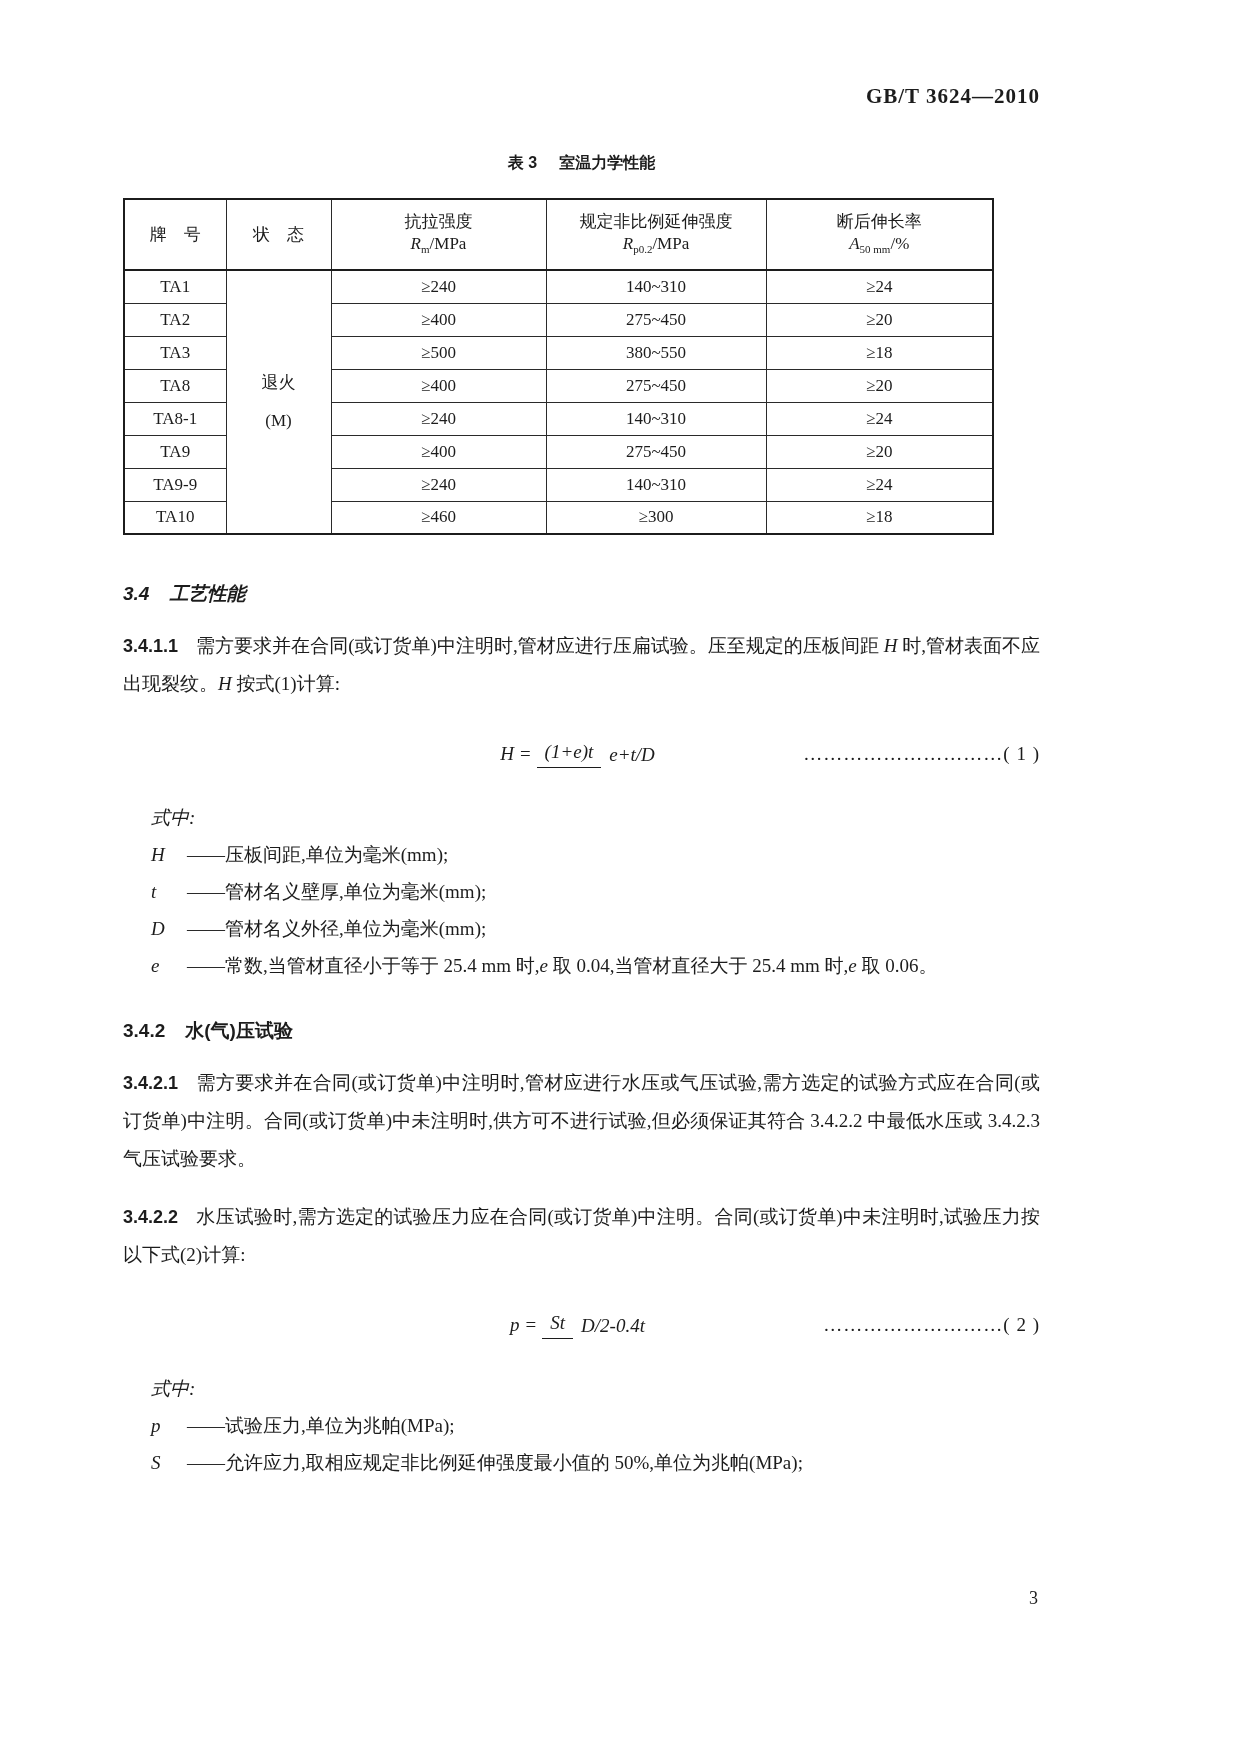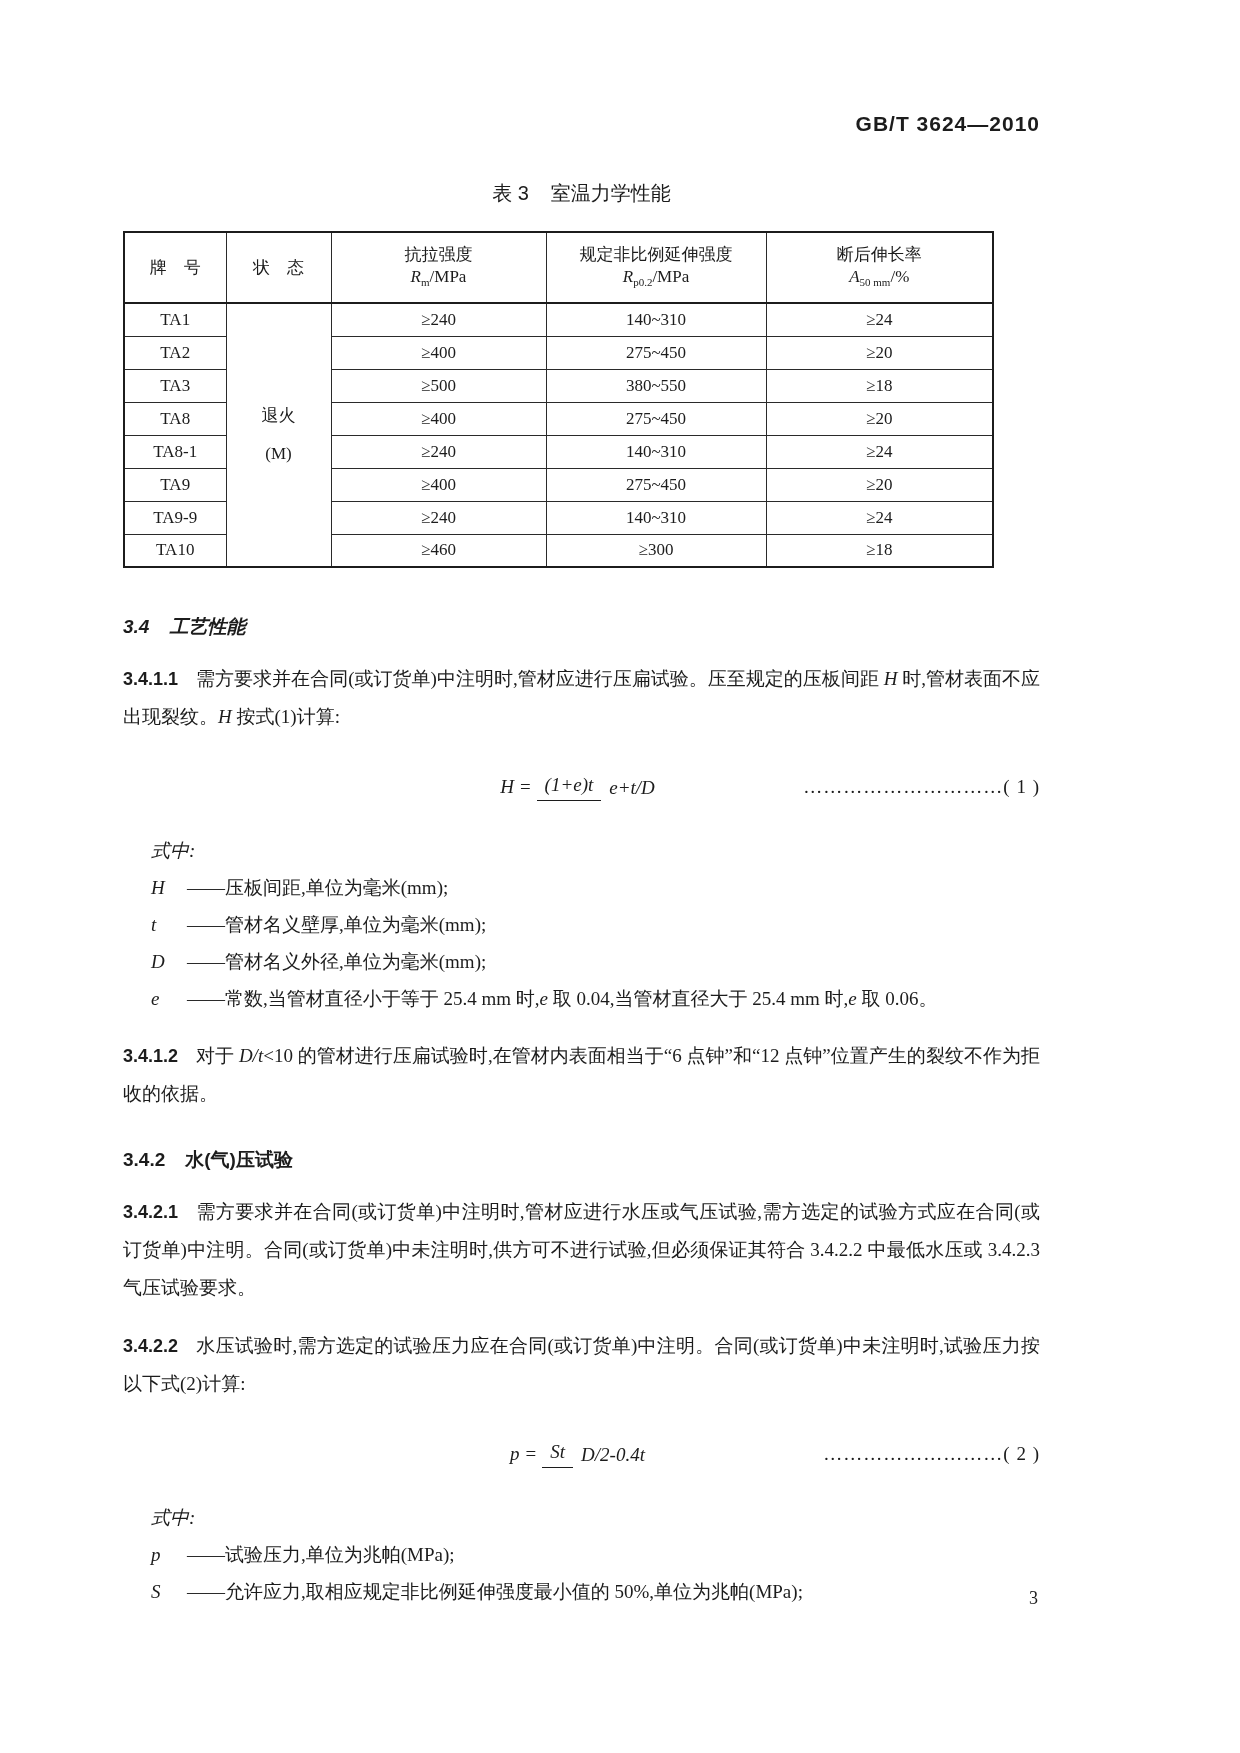--- a/index.html
+++ b/index.html
@@ -15,35 +15,35 @@
     background:#ffffff;
     font-family:var(--serif);
     color:var(--ink);
     overflow:hidden;
   }
   .page{position:relative;width:1240px;height:1753px;}
   .content{padding:0 200px 0 123px;}
 
   
   .doc-header{
-    padding-top:112px;
+    padding-top:84px;
     text-align:right;
-    font-family:Liberation Sans, sans-serif;
+    font-family:Liberation Serif, serif;
     font-weight:bold;
     font-size:21px;
     letter-spacing:1px;
   }
 
   
   .table-title{
     margin-top:44px;
     text-align:center;
     font-family:var(--sans);
-    font-weight:normal;
-    font-size:20px;
+    font-weight:bold;
+    font-size:16px;
   }
   .table-title .t-label{margin-right:22px;}
 
   
   table.spec{
     margin-top:24px;
     border-collapse:collapse;
     table-layout:fixed;
     width:869px;
     border:2.5px solid var(--ink);
@@ -270,23 +270,20 @@
     <div class="where-item">
       <span class="term var">t</span><span class="dash">——</span><span>管材名义壁厚,单位为毫米(mm);</span>
     </div>
     <div class="where-item">
       <span class="term var">D</span><span class="dash">——</span><span>管材名义外径,单位为毫米(mm);</span>
     </div>
     <div class="where-item">
       <span class="term var">e</span><span class="dash">——</span><span>常数,当管材直径小于等于 25.4 mm 时,</span><span class="var">e</span><span> 取 0.04,当管材直径大于 25.4 mm 时,</span><span class="var">e</span><span> 取 0.06。</span>
     </div>
 
-    <p class="clause">
-      <span class="cnum">3.4.1.2</span><span>对于 </span><span class="var">D/t</span><span>&lt;10 的管材进行压扁试验时,在管材内表面相当于“6 点钟”和“12 点钟”位置产生的裂纹不作为拒收的依据。</span>
-    </p>
 
     <div class="h3">
       <span class="num">3.4.2</span><span>水(气)压试验</span>
     </div>
 
     <p class="clause">
       <span class="cnum">3.4.2.1</span><span>需方要求并在合同(或订货单)中注明时,管材应进行水压或气压试验,需方选定的试验方式应在合同(或订货单)中注明。合同(或订货单)中未注明时,供方可不进行试验,但必须保证其符合 3.4.2.2 中最低水压或 3.4.2.3 气压试验要求。</span>
     </p>
 
     <p class="clause">

